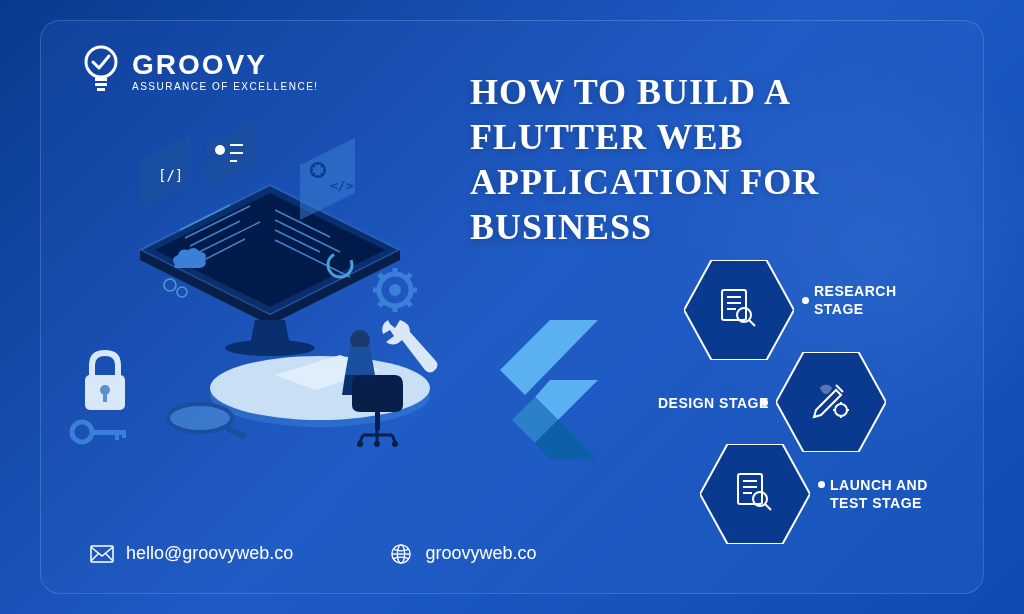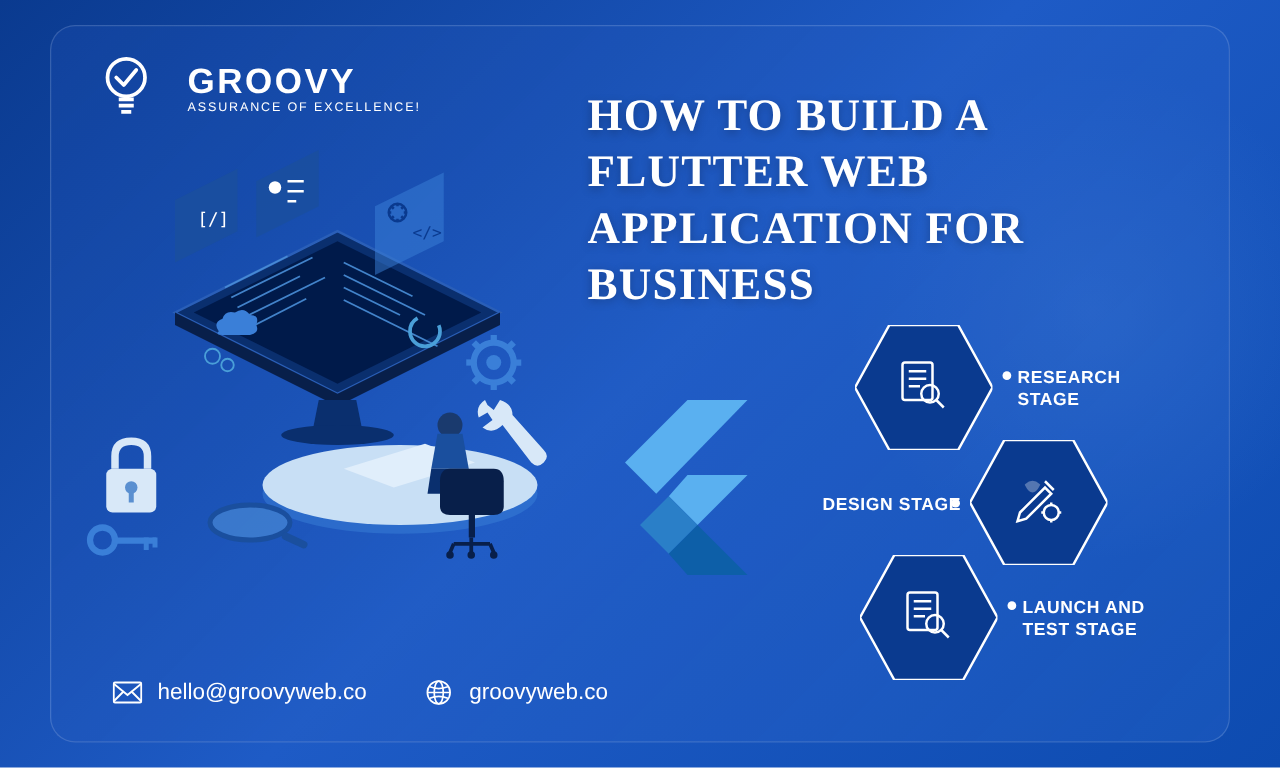--- a/index.html
+++ b/index.html
@@ -29,21 +29,21 @@
   background: linear-gradient(135deg, rgba(30,80,180,0.3) 0%, rgba(60,120,220,0.2) 100%);
   border-radius: 20px;
   border: 1px solid rgba(255,255,255,0.15);
 }
 .logo {
   position: absolute;
   top: 45px;
   left: 80px;
   display: flex;
   align-items: center;
-  gap: 28px;
+  gap: 10px;
 }
 .logo-icon { width: 42px; height: 50px; }
 .logo-text { display: flex; flex-direction: column; }
 .logo-name {
   color: #fff;
   font-size: 28px;
   font-weight: 900;
   letter-spacing: 2px;
 }
 .logo-tagline {
@@ -101,34 +101,34 @@
   white-space: nowrap;
 }
 .hex-dot {
   position: absolute;
   width: 7px;
   height: 7px;
   background: #fff;
   border-radius: 50%;
 }
 .hex1 { left: 40px; top: 0; }
-.hex1 .hex-label { left: 130px; top: 32px; }
+.hex1 .hex-label { left: 130px; top: 22px; }
 .hex1 .hex-dot { left: 118px; top: 37px; }
 .hex2 { left: 132px; top: 92px; }
 .hex2 .hex-label { left: -118px; top: 42px; }
 .hex2 .hex-dot { left: -15px; top: 47px; }
-.hex3 { left: 44px; top: 184px; }
+.hex3 { left: 56px; top: 184px; }
 .hex3 .hex-label { left: 130px; top: 32px; }
 .hex3 .hex-dot { left: 118px; top: 37px; }
 .contact {
   position: absolute;
   bottom: 50px;
   left: 90px;
   display: flex;
-  gap: 46px;
+  gap: 96px;
   align-items: center;
 }
 .contact-item {
   display: flex;
   align-items: center;
   gap: 12px;
   color: #fff;
   font-size: 18px;
 }
 .contact-item svg { width: 24px; height: 20px; }

